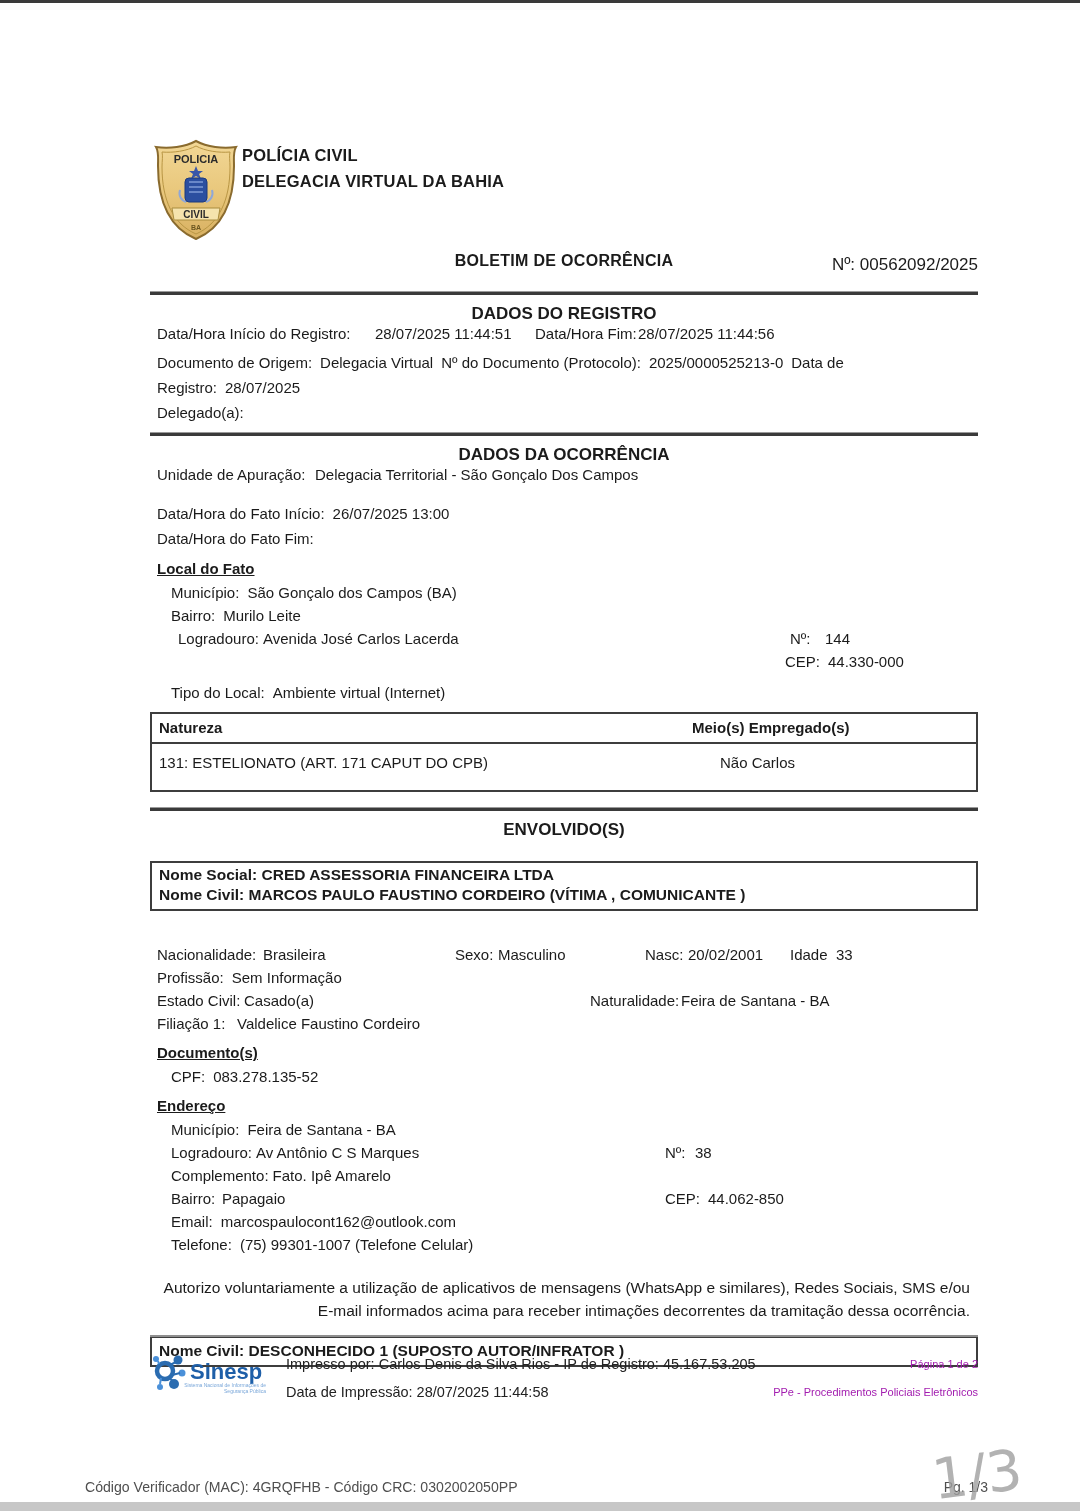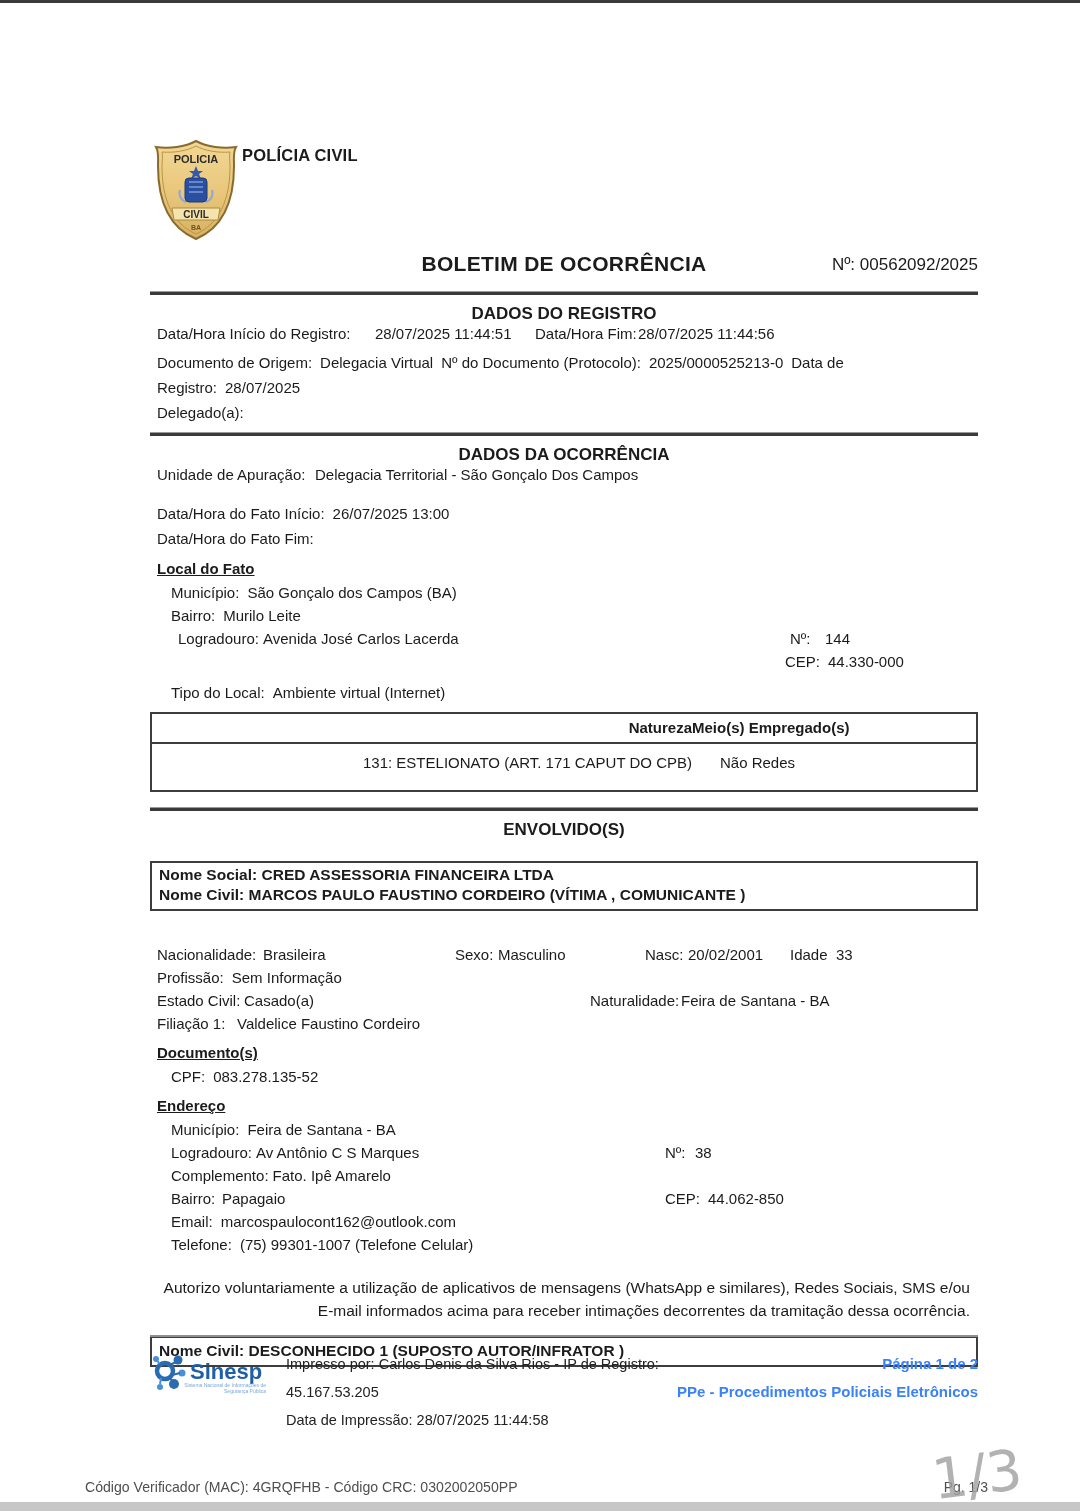--- a/index.html
+++ b/index.html
@@ -9,53 +9,53 @@
     font-family: "Liberation Sans", sans-serif; color: #1b1b1b; overflow: hidden;
   }
   .top-edge { position:absolute; top:0; left:0; right:0; height:3px; background:#3a3a3a; }
   .content { position:absolute; left:150px; top:0; width:828px; }
 
   .header { display:flex; margin-top:138px; }
   .badge-wrap { width:92px; flex:0 0 92px; }
   .org { font-weight:bold; font-size:16.5px; line-height:26px; padding-top:4px; letter-spacing:0.2px; }
 
   .title-row { position:relative; margin-top:6px; height:32px; }
-  .doc-title { position:absolute; left:50%; transform:translateX(-50%); font-size:21px; font-weight:bold; letter-spacing:0.3px; }
+  .doc-title { position:absolute; left:50%; transform:translateX(-50%); font-size:16px; font-weight:bold; letter-spacing:0.3px; }
   .doc-number { position:absolute; right:0; top:3px; font-size:17px; }
 
   .rule { height:3px; background:#3a3a3a; box-shadow:0 -1px 0 #9a9a9a; }
   .rule-m { margin-top:8px; }
   .rule-sep { margin-top:16px; }
 
   .sec-h { text-align:center; font-weight:bold; font-size:17px; margin-top:8px; line-height:22px; }
 
   .row { font-size:15px; line-height:25px; padding-left:7px; }
   .row .gap { margin-right:8px; }
   .r-rel { position:relative; height:25px; font-size:15px; }
   .r-rel span { position:absolute; top:0; white-space:nowrap; }
   .r23 { line-height:23px; height:23px; }
   .ind { padding-left:21px; }
   .sub-h { font-weight:bold; text-decoration:underline; font-size:15px; line-height:24px; margin-top:6px; padding-left:7px; }
 
   .nat-table { margin-top:8px; border:2px solid #3d3d3d; font-size:15px; }
   .nat-head { display:flex; border-bottom:2px solid #3d3d3d; font-weight:bold; padding:3px 7px; line-height:22px; }
   .nat-body { display:flex; padding:8px 7px 16px 7px; line-height:22px;gap:28px; }
-  .nat-c1 { width:533px;text-align:right; }
+  .nat-c1 { width:533px; }
   .nat-c2 { flex:1; }
 
   .env-box { border:2px solid #3d3d3d; margin-top:20px; padding:2px 7px 4px 7px; font-weight:bold; font-size:15.5px; line-height:20px; }
 
   .details { margin-top:32px; }
   .auth { margin-top:20px; text-align:right; font-weight:normal; font-size:15.5px; line-height:23px; padding:0 8px; }
   .sus-box { border:2px solid #3d3d3d; margin-top:14px; padding:4px 7px 5px 7px; font-weight:bold; font-size:15.5px; }
 
   .footer { position:absolute; left:150px; width:828px; top:1335px; border-top:2px solid #8f8f8f; padding-top:13px; display:flex; align-items:flex-start; }
   .f-logo { width:120px; flex:0 0 120px; }
   .f-mid { flex:1; font-size:14.5px; line-height:28px; padding-left:16px; color:#222; }
-  .f-right { text-align:right; font-size:15px; line-height:28px; color:#3b82f6; white-space:nowrap;font-weight:bold; }
+  .f-right { text-align:right; font-size:11px; line-height:28px; color:#a21caf; white-space:nowrap; }
 
   .bottom-code { position:absolute; left:85px; bottom:16px; font-size:15px; color:#4f4f4f; transform:scaleX(0.94); transform-origin:left bottom; }
   .bottom-pg { position:absolute; right:92px; bottom:16px; font-size:14px; color:#4f4f4f; }
   .handwrite { position:absolute; right:58px; bottom:4px; font-size:56px; color:#9f9f9f; transform:rotate(-7deg); font-family:"DejaVu Sans", sans-serif; opacity:0.8; }
   .bottom-strip { position:absolute; bottom:0; left:0; right:0; height:9px; background:#c7c7c7; }
 </style>
 </head>
 <body>
 
 <div class="page">
@@ -82,20 +82,21 @@
           <line x1="39" y1="49" x2="53" y2="49" stroke="#7e9ad6" stroke-width="1.5"></line>
           <line x1="39" y1="54" x2="53" y2="54" stroke="#7e9ad6" stroke-width="1.5"></line>
           <path d="M30 52 C28 58 32 63 36 64 M62 52 C64 58 60 63 56 64" stroke="#8fa7d8" stroke-width="2" fill="none"></path>
           <path d="M22 70 L70 70 L68 82 L24 82 Z" fill="#f5e3ad" stroke="#a98c3e" stroke-width="1"></path>
           <text x="46" y="80" text-anchor="middle" font-size="10" font-weight="bold" fill="#2b2b2b" font-family="Liberation Sans, sans-serif">CIVIL</text>
           <text x="46" y="92" text-anchor="middle" font-size="7" font-weight="bold" fill="#6b5620" font-family="Liberation Sans, sans-serif">BA</text>
         </svg>
       </div>
       <div class="org">
         <div>POLÍCIA CIVIL</div>
+        <div>DELEGACIA VIRTUAL DA BAHIA</div>
       </div>
     </div>
 
     <div class="title-row">
       <div class="doc-title">BOLETIM DE OCORRÊNCIA</div>
       <div class="doc-number">Nº: 00562092/2025</div>
     </div>
     <div class="rule rule-m"></div>
 
     <div class="sec-h">DADOS DO REGISTRO</div>
@@ -146,21 +147,21 @@
       <span class="gap">Tipo do Local:</span><span>Ambiente virtual (Internet)</span>
     </div>
 
     <div class="nat-table">
       <div class="nat-head">
         <div class="nat-c1">Natureza</div>
         <div class="nat-c2">Meio(s) Empregado(s)</div>
       </div>
       <div class="nat-body">
         <div class="nat-c1">131: ESTELIONATO (ART. 171 CAPUT DO CPB)</div>
-        <div class="nat-c2">Não Redes</div>
+        <div class="nat-c2">Não Carlos</div>
       </div>
     </div>
 
     <div class="rule rule-sep"></div>
 
     <div class="sec-h">ENVOLVIDO(S)</div>
     <div class="env-box">
       <div>Nome Social: CRED ASSESSORIA FINANCEIRA LTDA</div>
       <div>Nome Civil: MARCOS PAULO FAUSTINO CORDEIRO (VÍTIMA , COMUNICANTE )</div>
     </div>

